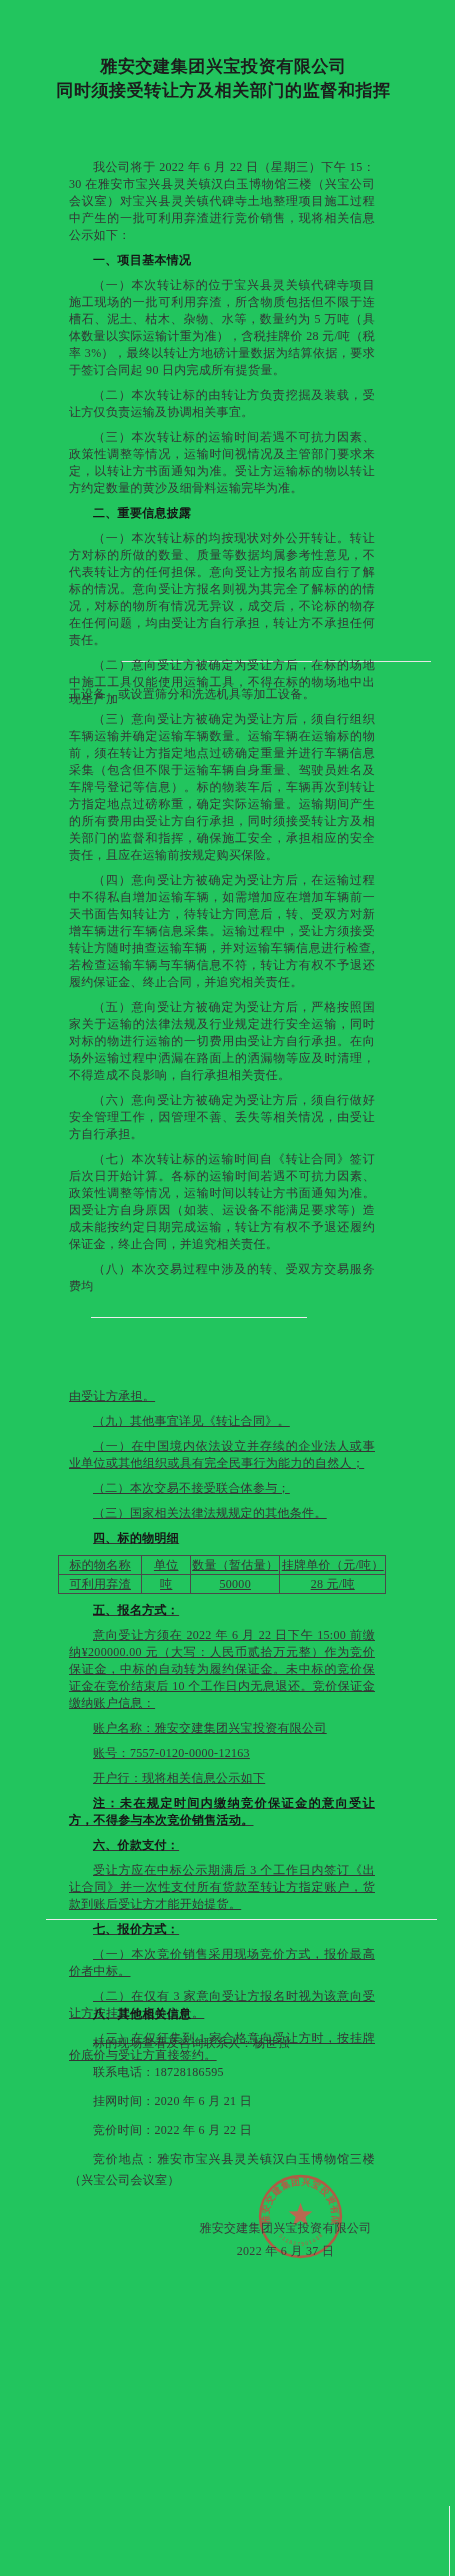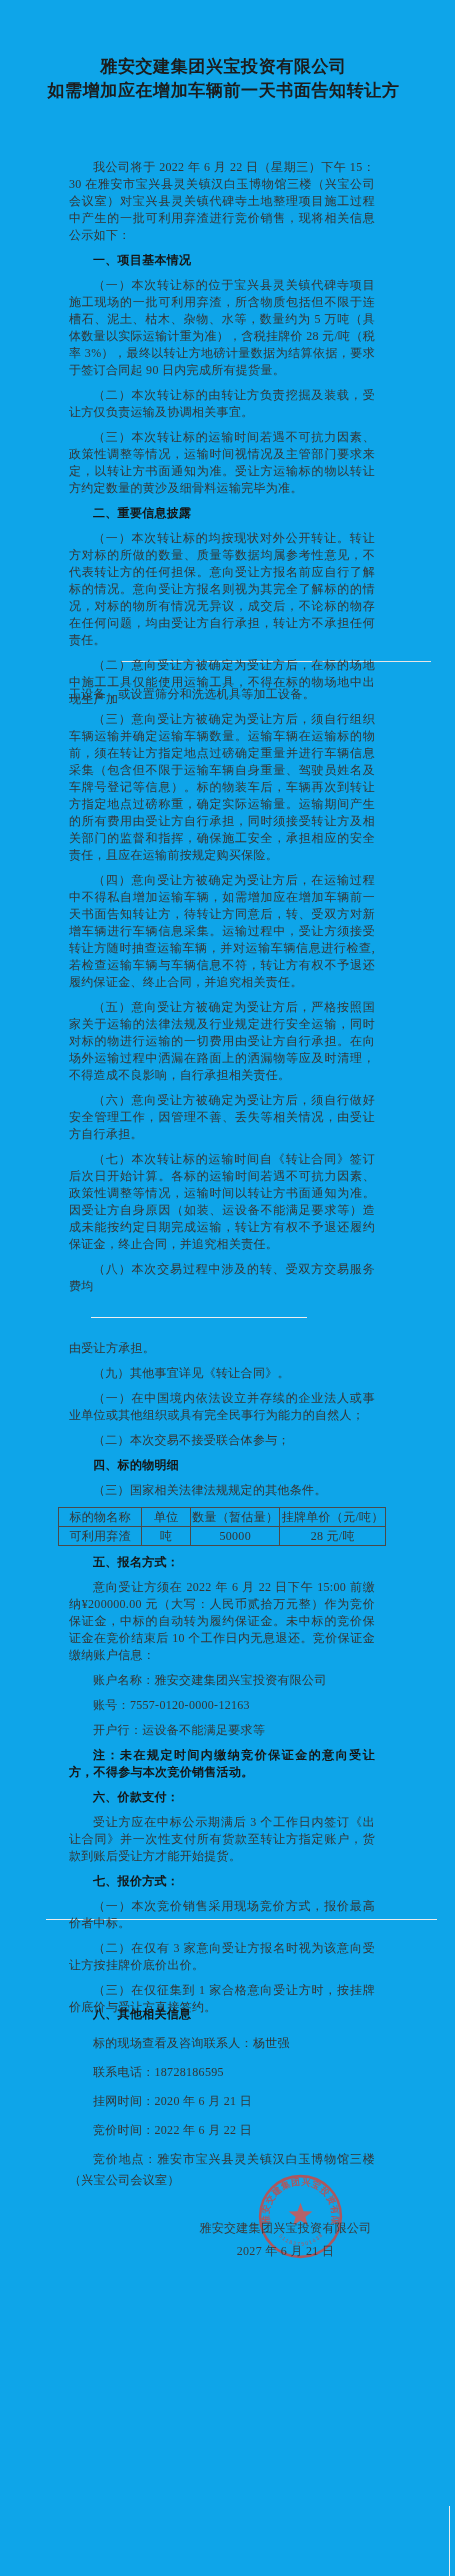--- a/index.html
+++ b/index.html
@@ -1,17 +1,17 @@
 <!DOCTYPE html>
 <html style="font-size:9px"><head>
 <meta charset="utf-8">
 <style>
   html,body{margin:0;padding:0;}
   body{background:#ffffff;font-family:"Liberation Serif", serif;}
-  .sheet{position:relative;width:456px;height:2576px;background:#0ea5e9;overflow:hidden;color:#383838;}
+  .sheet{position:relative;width:456px;height:2576px;background:#22c55e;overflow:hidden;color:#383838;}
   
   .title-block{position:absolute;left:47px;top:55px;width:353px;text-align:center;
     font-weight:bold;font-size:17px;line-height:24px;color:#1c1c1c;letter-spacing:0.6px;}
   
   .body-block{position:absolute;left:61px;width:322px;font-size:12px;line-height:17px;
     text-align:justify;word-break:break-all;letter-spacing:0.3px;color:#353535;}
   .body-block p{margin:8px;padding:0;}
   p.para{text-indent:2em;}
   p.cont{text-indent:0;}
   p.heading{text-indent:2em;font-weight:bold;font-family:"Liberation Sans",sans-serif;color:#161616;letter-spacing:0.3px;}
@@ -40,21 +40,21 @@
 <div class="sheet">
 
   <div class="artifact a1"></div>
   <div class="artifact a2"></div>
   <div class="artifact a3"></div>
   <div class="artifact a4"></div>
 
   <div class="title-block">
 
   <div>雅安交建集团兴宝投资有限公司</div>
-      <div>如需增加应在增加车辆前一天书面告知转让方</div>
+      <div>同时须接受转让方及相关部门的监督和指挥</div>
     </div>
 
   <div class="body-block" style="top:151px;">
 
   <p class="ln para">我公司将于 2022 年 6 月 22 日（星期三）下午 15：30 在雅安市宝兴县灵关镇汉白玉博物馆三楼（兴宝公司会议室）对宝兴县灵关镇代碑寺土地整理项目施工过程中产生的一批可利用弃渣进行竞价销售，现将相关信息公示如下：</p>
       <p class="ln heading">一、项目基本情况</p>
       <p class="ln para">（一）本次转让标的位于宝兴县灵关镇代碑寺项目施工现场的一批可利用弃渣，所含物质包括但不限于连槽石、泥土、枯木、杂物、水等，数量约为 5 万吨（具体数量以实际运输计重为准），含税挂牌价 28 元/吨（税率 3%），最终以转让方地磅计量数据为结算依据，要求于签订合同起 90 日内完成所有提货量。</p>
       <p class="ln para">（二）本次转让标的由转让方负责挖掘及装载，受让方仅负责运输及协调相关事宜。</p>
       <p class="ln para">（三）本次转让标的运输时间若遇不可抗力因素、政策性调整等情况，运输时间视情况及主管部门要求来定，以转让方书面通知为准。受让方运输标的物以转让方约定数量的黄沙及细骨料运输完毕为准。</p>
       <p class="ln heading">二、重要信息披露</p>
@@ -66,29 +66,29 @@
 
   <p class="ln cont">工设备，或设置筛分和洗选机具等加工设备。</p>
       <p class="ln para">（三）意向受让方被确定为受让方后，须自行组织车辆运输并确定运输车辆数量。运输车辆在运输标的物前，须在转让方指定地点过磅确定重量并进行车辆信息采集（包含但不限于运输车辆自身重量、驾驶员姓名及车牌号登记等信息）。标的物装车后，车辆再次到转让方指定地点过磅称重，确定实际运输量。运输期间产生的所有费用由受让方自行承担，同时须接受转让方及相关部门的监督和指挥，确保施工安全，承担相应的安全责任，且应在运输前按规定购买保险。</p>
       <p class="ln para">（四）意向受让方被确定为受让方后，在运输过程中不得私自增加运输车辆，如需增加应在增加车辆前一天书面告知转让方，待转让方同意后，转、受双方对新增车辆进行车辆信息采集。运输过程中，受让方须接受转让方随时抽查运输车辆，并对运输车辆信息进行检查,若检查运输车辆与车辆信息不符，转让方有权不予退还履约保证金、终止合同，并追究相关责任。</p>
       <p class="ln para">（五）意向受让方被确定为受让方后，严格按照国家关于运输的法律法规及行业规定进行安全运输，同时对标的物进行运输的一切费用由受让方自行承担。在向场外运输过程中洒漏在路面上的洒漏物等应及时清理，不得造成不良影响，自行承担相关责任。</p>
       <p class="ln para">（六）意向受让方被确定为受让方后，须自行做好安全管理工作，因管理不善、丢失等相关情况，由受让方自行承担。</p>
       <p class="ln para">（七）本次转让标的运输时间自《转让合同》签订后次日开始计算。各标的运输时间若遇不可抗力因素、政策性调整等情况，运输时间以转让方书面通知为准。因受让方自身原因（如装、运设备不能满足要求等）造成未能按约定日期完成运输，转让方有权不予退还履约保证金，终止合同，并追究相关责任。</p>
       <p class="ln para">（八）本次交易过程中涉及的转、受双方交易服务费均</p>
     </div>
 
-  <div class="body-block" style="top:1332px;">
+  <div class="body-block" style="top:1380px;text-decoration:underline;">
     <div>
 
     <p class="ln cont">由受让方承担。</p>
         <p class="ln para">（九）其他事宜详见《转让合同》。</p>
         <p class="ln para">（一）在中国境内依法设立并存续的企业法人或事业单位或其他组织或具有完全民事行为能力的自然人；</p>
         <p class="ln para">（二）本次交易不接受联合体参与；</p>
+        <p class="ln para">（三）国家相关法律法规规定的其他条件。</p>
         <p class="ln heading">四、标的物明细</p>
-        <p class="ln para">（三）国家相关法律法规规定的其他条件。</p>
       </div>
     <table class="lot">
       <colgroup>
           <col style="width:83px">
           <col style="width:49px">
           <col style="width:89px">
           <col style="width:106px">
         </colgroup>
       <thead>
         <tr>
@@ -108,21 +108,21 @@
             <td>28 元/吨</td>
           </tr>
       </tbody>
     </table>
     <div>
 
     <p class="ln heading">五、报名方式：</p>
         <p class="ln para">意向受让方须在 2022 年 6 月 22 日下午 15:00 前缴纳¥200000.00 元（大写：人民币贰拾万元整）作为竞价保证金，中标的自动转为履约保证金。未中标的竞价保证金在竞价结束后 10 个工作日内无息退还。竞价保证金缴纳账户信息：</p>
         <p class="ln para">账户名称：雅安交建集团兴宝投资有限公司</p>
         <p class="ln para">账号：7557-0120-0000-12163</p>
-        <p class="ln para">开户行：运设备不能满足要求等</p>
+        <p class="ln para">开户行：现将相关信息公示如下</p>
         <p class="ln note">注：未在规定时间内缴纳竞价保证金的意向受让方，不得参与本次竞价销售活动。</p>
         <p class="ln heading">六、价款支付：</p>
         <p class="ln para">受让方应在中标公示期满后 3 个工作日内签订《出让合同》并一次性支付所有货款至转让方指定账户，货款到账后受让方才能开始提货。</p>
         <p class="ln heading">七、报价方式：</p>
         <p class="ln para">（一）本次竞价销售采用现场竞价方式，报价最高价者中标。</p>
         <p class="ln para">（二）在仅有 3 家意向受让方报名时视为该意向受让方按挂牌价底价出价。</p>
         <p class="ln para">（三）在仅征集到 1 家合格意向受让方时，按挂牌价底价与受让方直接签约。</p>
       </div>
   </div>
 
@@ -148,17 +148,17 @@
         <textPath href="#arcTop" startOffset="2">雅安交建集团兴宝投资有限公司</textPath>
       </text>
       <text font-size="9" fill="#cf4640" letter-spacing="2.5" font-family="Liberation Sans, sans-serif">
         <textPath href="#arcBottom" startOffset="6">511827501438</textPath>
       </text>
     </svg>
   </div>
 
   <div class="sig-block">
     <div>雅安交建集团兴宝投资有限公司</div>
-    <div>2027 年 6 月 21 日</div>
+    <div>2022 年 6 月 37 日</div>
   </div>
 
 </div>
 
 
 </body></html>

